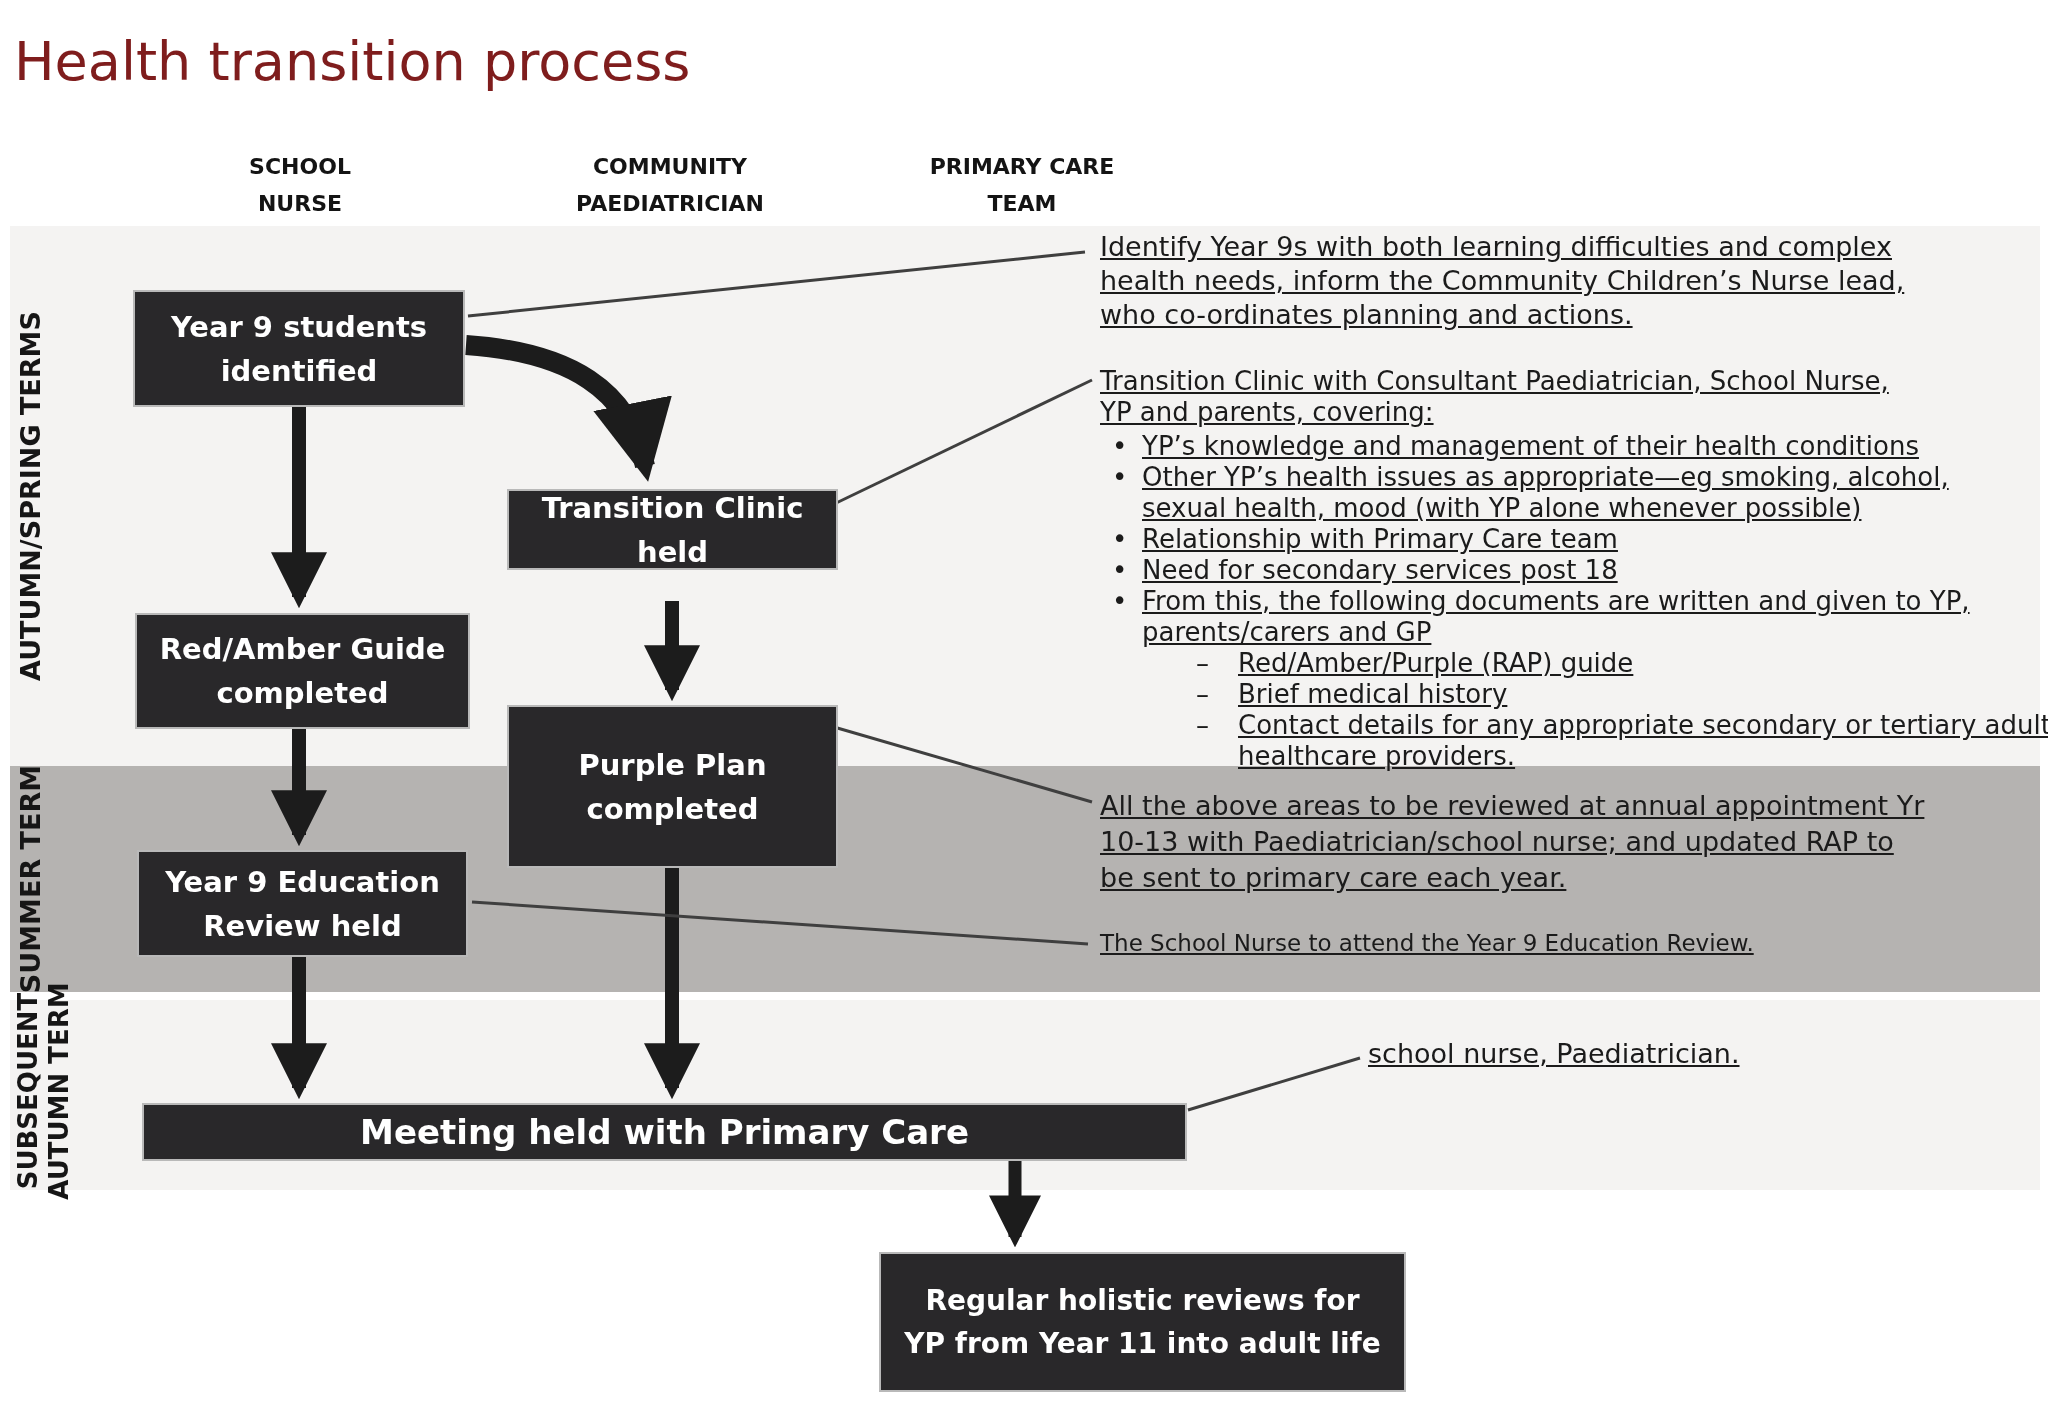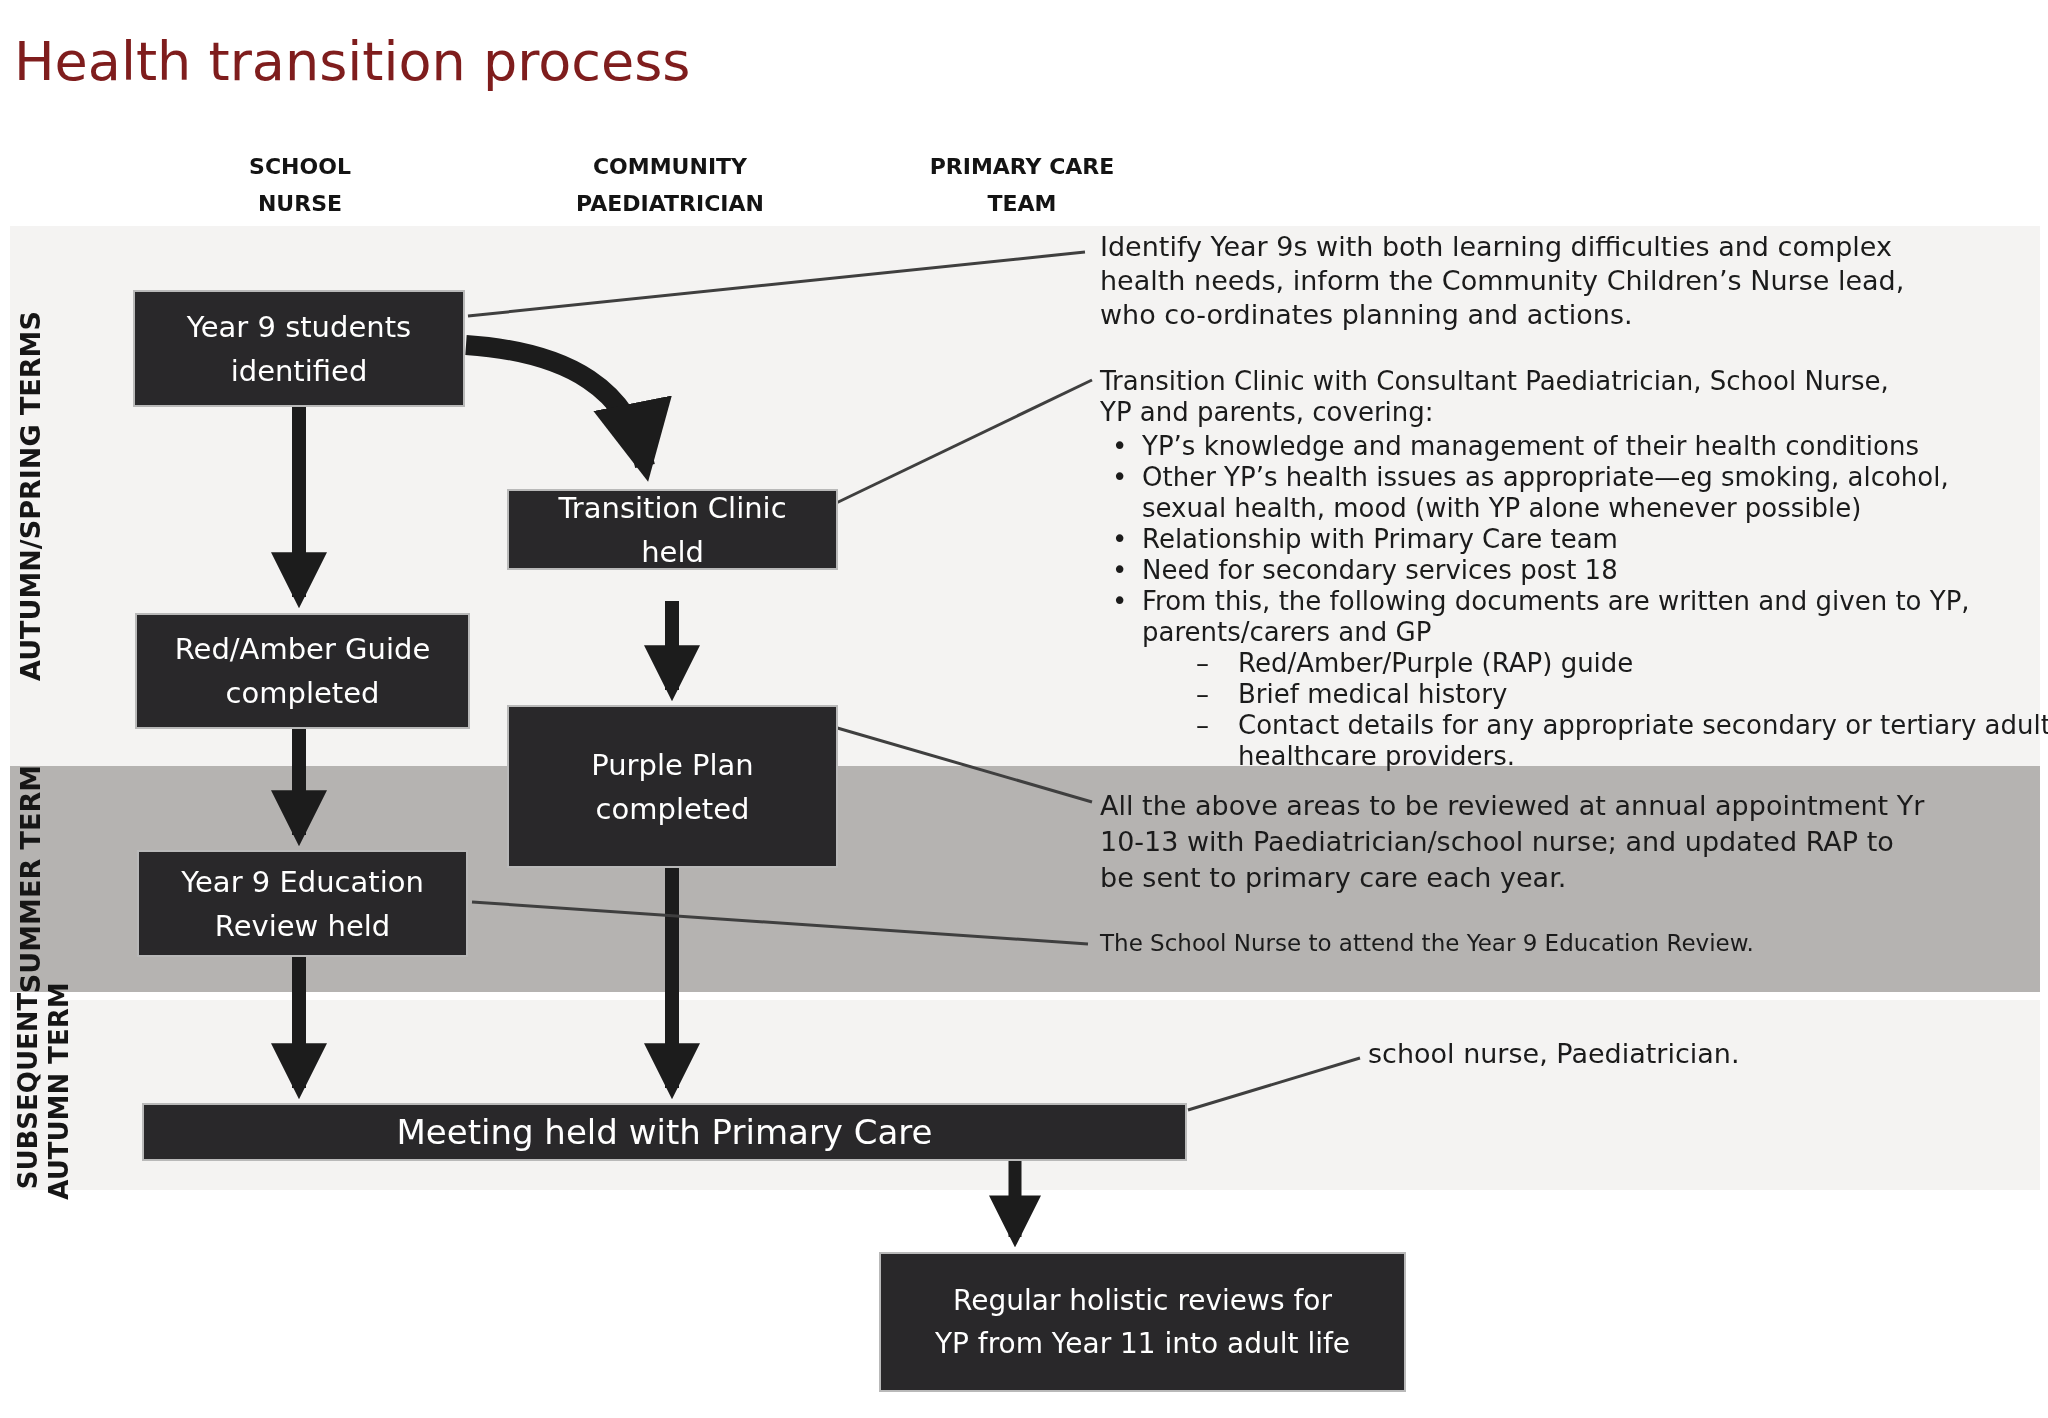--- a/index.html
+++ b/index.html
@@ -37,34 +37,34 @@
   .v1 .vlabel{font-size:27px;}
   .v2{left:30px;top:879px;}
   .v2 .vlabel{font-size:27px;}
   .v3{left:44px;top:1091px;}
   .v3 .vlabel{font-size:26px;line-height:31px;}
   
   .pbox{
     position:absolute;background:var(--box_bg);color:var(--box_text);
     border:2px solid #b9b9b9;
     display:flex;flex-direction:column;align-items:center;justify-content:center;
-    font-weight:normal;font-size:29px;line-height:36px;text-align:left;gap:8px;
+    font-weight:bold;font-size:29px;line-height:36px;text-align:left;gap:8px;
   }
   .bx-year9{left:133px;top:290px;width:332px;height:117px;}
   .bx-transition{left:507px;top:489px;width:331px;height:81px;}
   .bx-redamber{left:135px;top:613px;width:335px;height:116px;}
   .bx-purple{left:507px;top:705px;width:331px;height:163px;}
   .bx-edreview{left:137px;top:850px;width:331px;height:107px;}
   .bx-meeting{left:142px;top:1103px;width:1045px;height:58px;font-size:34px;}
   .bx-regular{left:879px;top:1252px;width:527px;height:140px;font-size:28px;line-height:35px;}
   
   svg.overlay{position:absolute;left:0;top:0;width:2048px;height:1418px;pointer-events:none;}
   
   .ann{position:absolute;color:var(--ink);}
-  .ann .ln{white-space:nowrap;}
+  .ann .ln{white-space:nowrap;text-decoration:underline;}
   .ann1{left:1100px;top:230px;font-size:27px;line-height:34px;}
   .ann2{left:1100px;top:366px;font-size:26px;line-height:31px;}
   .ann2 .intro{margin-bottom:3px;}
   .brow{display:flex;}
   .bmark{width:42px;text-align:left;padding-left:12px;flex:0 0 42px;}
   .brow.sub .bmark{padding-left:96px;flex-basis:138px;width:138px;}
   .ann3{left:1100px;top:788px;font-size:27px;line-height:36px;}
   .ann4{left:1100px;top:926px;font-size:23px;line-height:34px;}
   .ann5{left:1368px;top:1036px;font-size:27px;line-height:36px;}
 </style>

